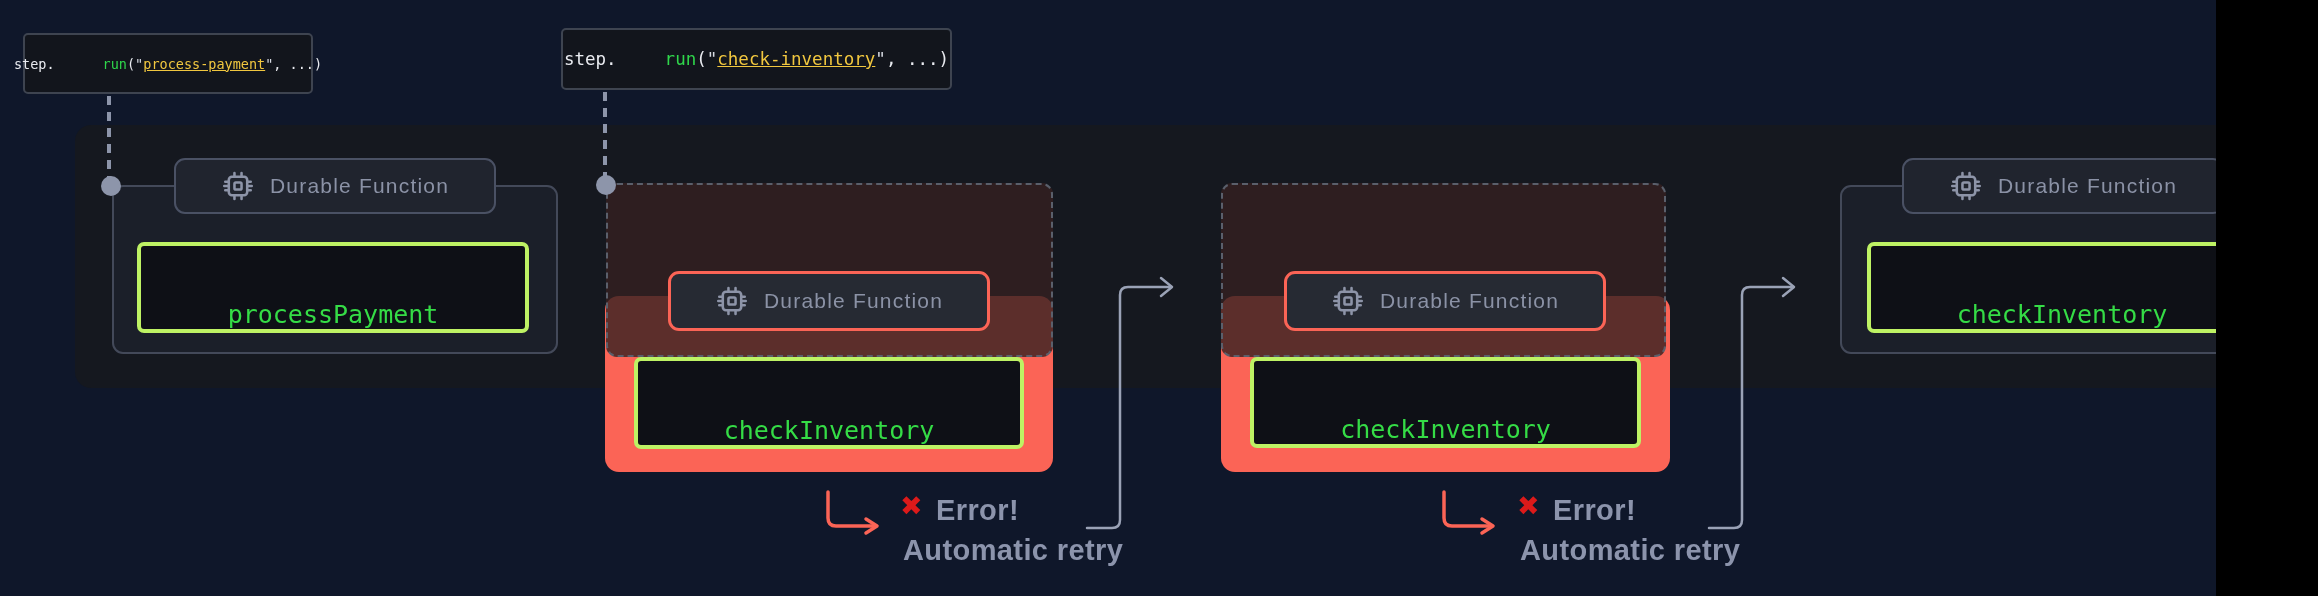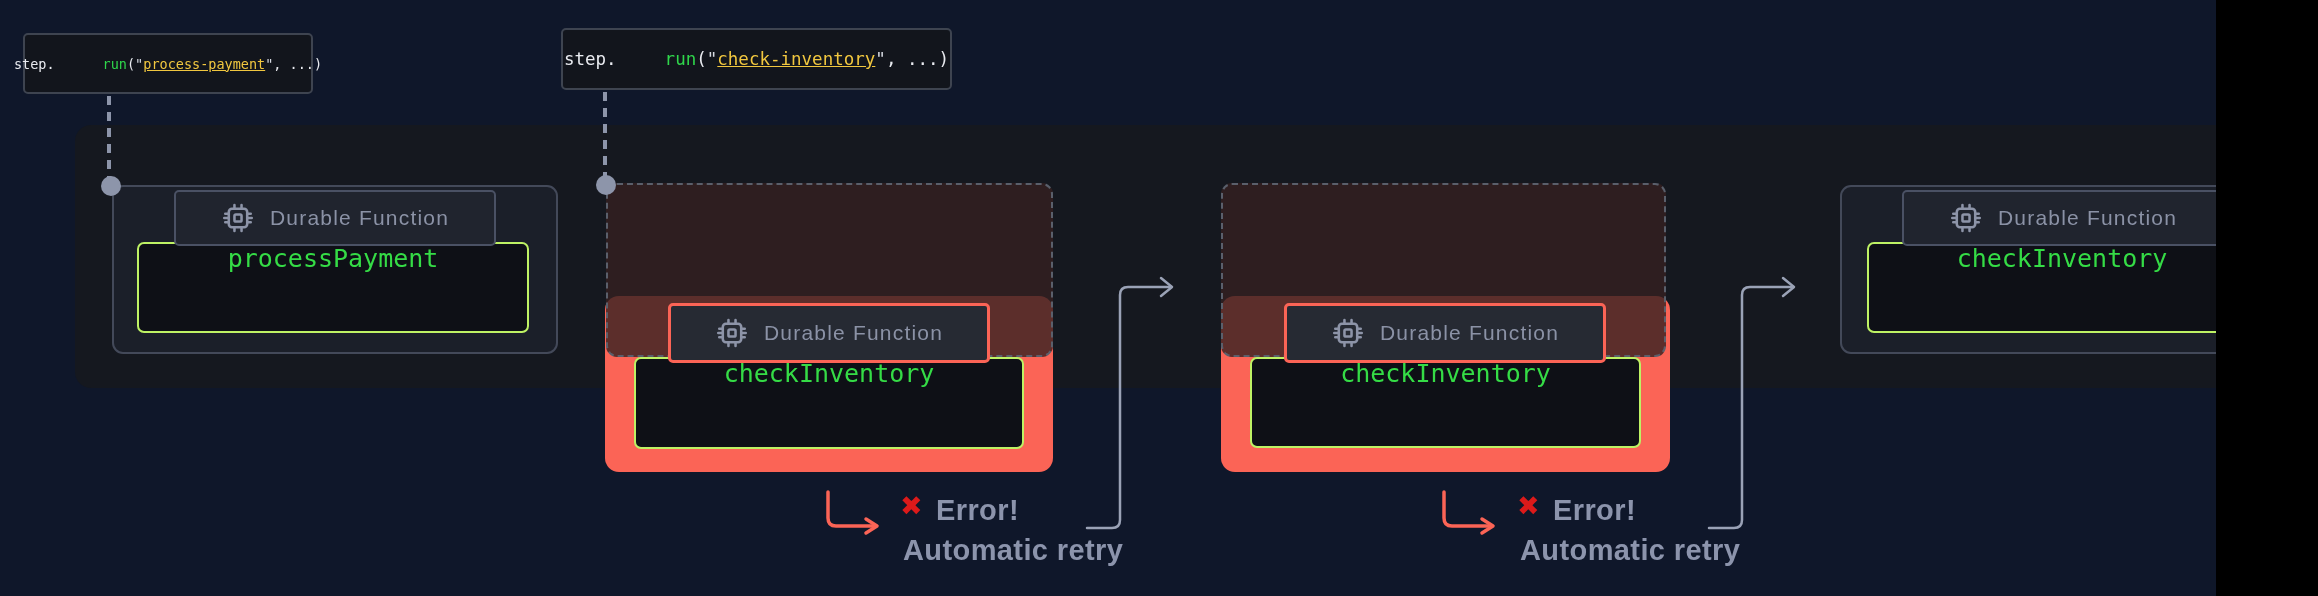--- a/index.html
+++ b/index.html
@@ -27,28 +27,28 @@
   }
   .red-slab{
     position:absolute;background:#fb6456;border-radius:14px;z-index:2;
   }
   .ghost{
     position:absolute;background:rgba(52,32,33,0.8);
     border:2.5px dashed #5a5f6b;border-radius:11px;z-index:3;
   }
   .badge{
     position:absolute;display:flex;align-items:center;justify-content:center;gap:15px;
-    background:#20242e;border:2.5px solid #4a5164;border-radius:5px;
-    color:#8b92a6;font-size:21px;font-weight:500;letter-spacing:1.2px;z-index:5;white-space:nowrap;margin-top:32px;
+    background:#20242e;border:2.5px solid #4a5164;border-radius:11px;
+    color:#8b92a6;font-size:21px;font-weight:500;letter-spacing:1.2px;z-index:5;white-space:nowrap;
   }
   .badge.red{border:3.5px solid #fb6456;background:#262a33;}
   .chip{flex:0 0 auto;display:block;}
   .fn-box{
-    position:absolute;display:flex;align-items:flex-start;justify-content:center;
-    background:#0e1016;border:2px solid #bef264;border-radius:7px;
+    position:absolute;display:flex;align-items:flex-end;justify-content:center;
+    background:#0e1016;border:4px solid #bef264;border-radius:7px;
     font-family:"DejaVu Sans Mono",monospace;font-size:25px;color:#35dc46;z-index:4;white-space:nowrap;
   }
   
   .err-cross{
     position:absolute;color:#dc1a1a;font-size:27px;font-weight:bold;line-height:1;z-index:6;
     font-family:"DejaVu Sans",sans-serif;
   }
   .err-label{
     position:absolute;color:#8c94ac;font-size:29px;font-weight:bold;letter-spacing:0.4px;line-height:1.1;z-index:6;
   }

